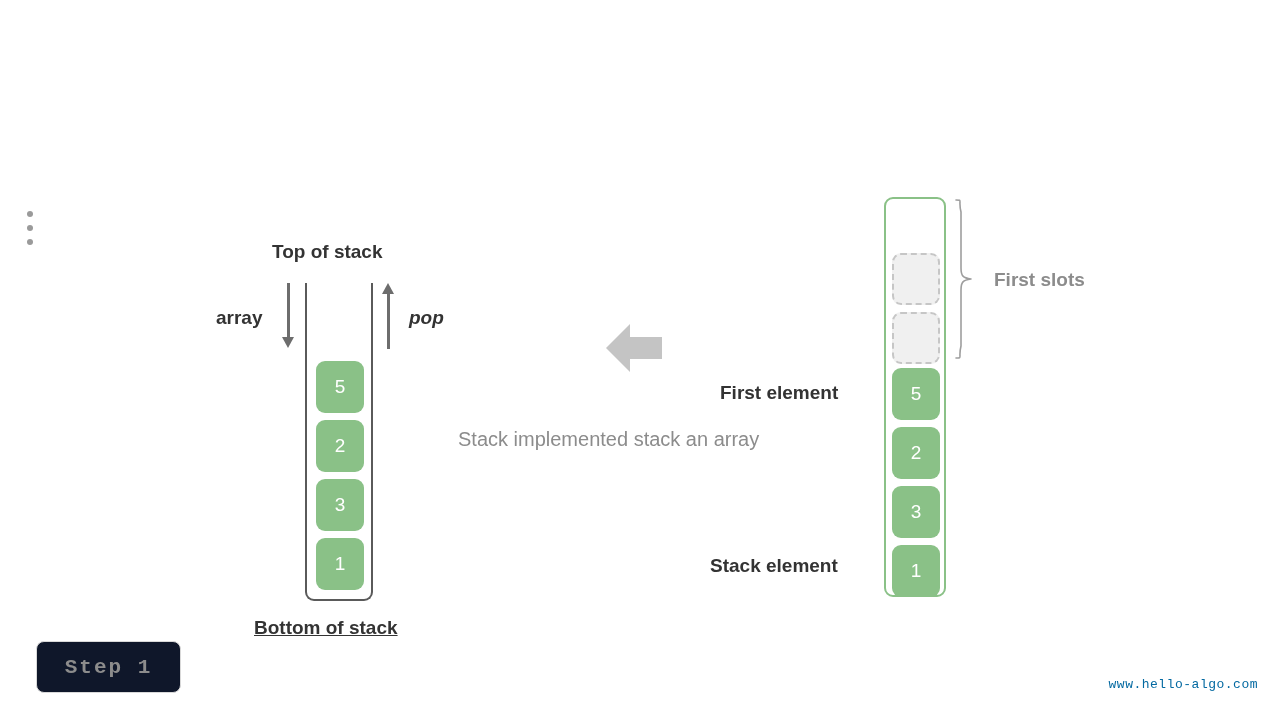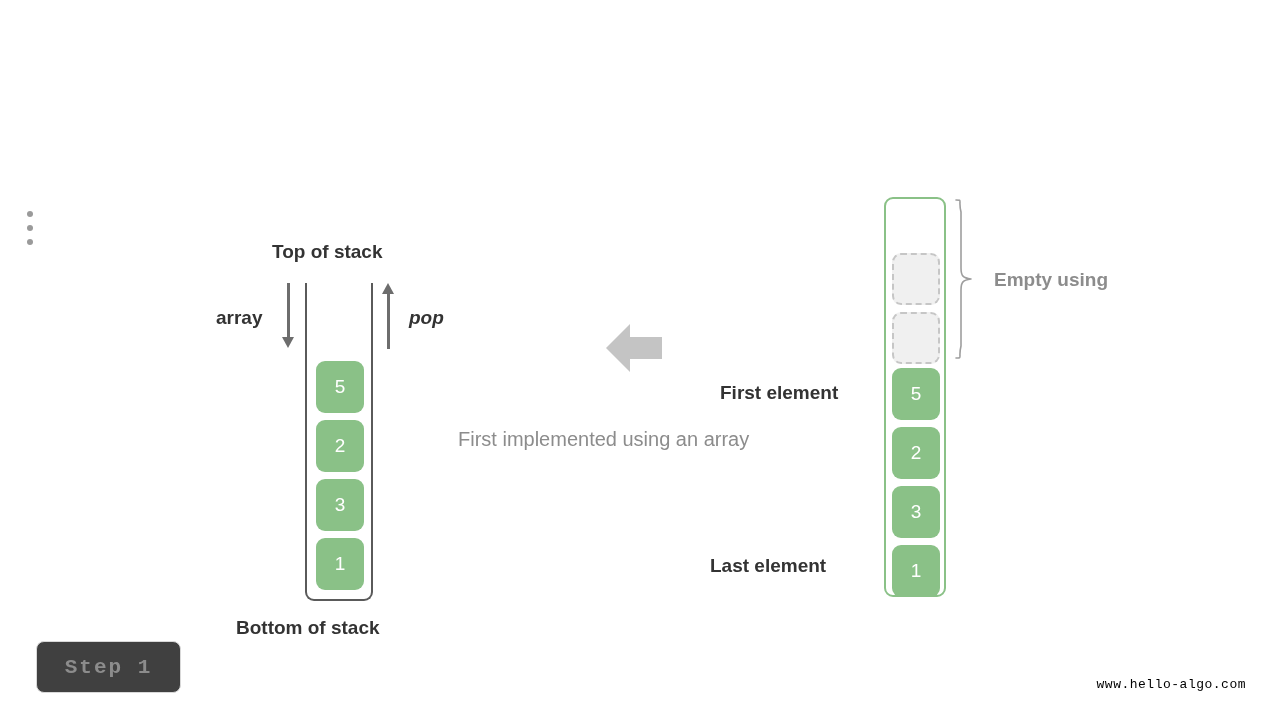--- a/index.html
+++ b/index.html
@@ -155,42 +155,42 @@
     height: 162px;
   }
 
   
   #step-badge {
     position: absolute;
     left: 36px;
     top: 641px;
     width: 145px;
     height: 52px;
-    background: #404040;
+    background: #0f172a;
     border: 1px solid #d9d9d9;
     border-radius: 8px;
     display: flex;
     align-items: center;
     justify-content: center;
     font-family: "Liberation Mono", monospace;
     font-size: 21px;
     font-weight: bold;
     letter-spacing: 2px;
     color: #8c8c8c;
     box-sizing: border-box;
   }
 
   
   #watermark {
     position: absolute;
-    right: 34px;
+    right: 22px;
     top: 677px;
     font-family: "Liberation Mono", monospace;
     font-size: 13px;
-    color: #000000;
+    color: #0369a1;
     letter-spacing: 0.5px;
     white-space: nowrap;
   }
 </style>
 </head>
 <body>
 
 <div id="canvas">
 
   <div class="lbl-bold" style="left:272px; top:241px;">Top of stack</div>
@@ -209,50 +209,50 @@
     <div class="arrow-head up" style="left:382px; top:283px;"></div>
   </div>
 
   <div id="left-stack-container">
     <div class="stack-cell" style="top:78px;">5</div>
     <div class="stack-cell" style="top:137px;">2</div>
     <div class="stack-cell" style="top:196px;">3</div>
     <div class="stack-cell" style="top:255px;">1</div>
   </div>
 
-  <div class="lbl-bold" style="left:236px; top:617px;">Bottom of stack</div>
+  <div class="lbl-bold" style="left:254px; top:617px;text-decoration:underline;">Bottom of stack</div>
 
   <svg id="transform-arrow" viewBox="0 0 56 48">
     <polygon points="0,24 24,0 24,13 56,13 56,35 24,35 24,48" fill="#c4c4c4"></polygon>
   </svg>
 
-  <div class="lbl-gray" style="left:458px; top:428px;">First implemented using an array</div>
+  <div class="lbl-gray" style="left:458px; top:428px;">Stack implemented stack an array</div>
 
   <div class="lbl-bold" style="left:720px; top:382px;">First element</div>
 
-  <div class="lbl-bold" style="left:710px; top:555px;">Last element</div>
+  <div class="lbl-bold" style="left:710px; top:555px;">Stack element</div>
 
   <div id="right-array-container">
     <div class="array-cell empty" style="top:54px;"></div>
     <div class="array-cell empty" style="top:113px;"></div>
     <div class="array-cell" style="top:169px;">5</div>
     <div class="array-cell" style="top:228px;">2</div>
     <div class="array-cell" style="top:287px;">3</div>
     <div class="array-cell" style="top:346px;">1</div>
   </div>
 
   <div id="ellipsis-icon">
     <i></i>
     <i></i>
     <i></i>
   </div>
 
   <svg id="empty-brace" viewBox="0 0 20 162">
     <path d="M3 2 C10 2, 5 2, 8 14 L8 70 C8 78, 10 80, 18 81 C10 82, 8 84, 8 92 L8 148 C5 160, 10 160, 3 160" fill="none" stroke="#9e9e9e" stroke-width="1.6" stroke-linecap="round" stroke-linejoin="round"></path>
   </svg>
 
-  <div class="lbl-gray-bold" style="left:994px; top:269px;">Empty using</div>
+  <div class="lbl-gray-bold" style="left:994px; top:269px;">First slots</div>
 
   <div id="step-badge">Step 1</div>
 
   <div id="watermark">www.hello-algo.com</div>
 
 </div>
 
 </body></html>

